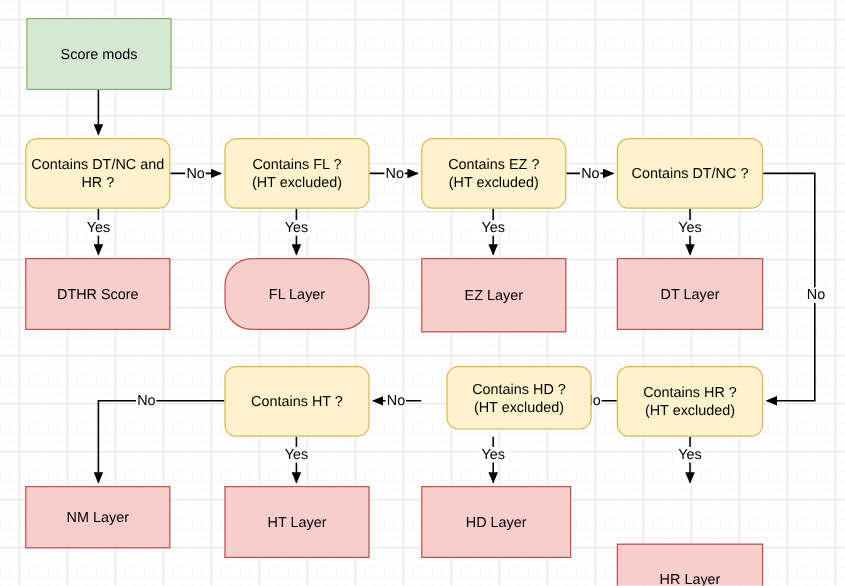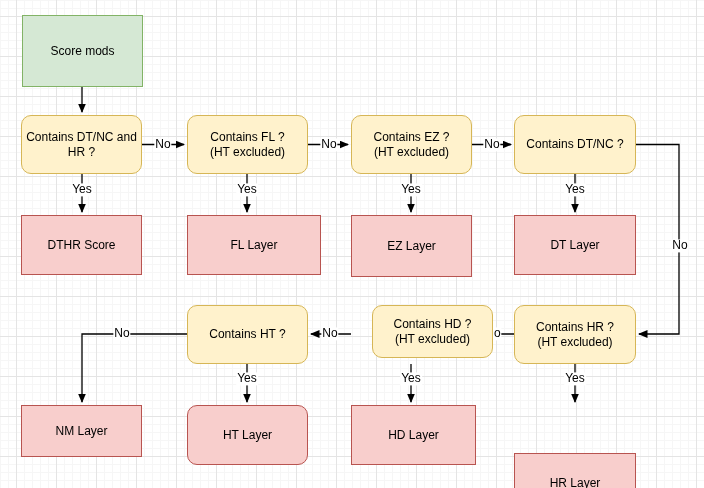--- a/index.html
+++ b/index.html
@@ -108,34 +108,34 @@
     <div class="edge-label" style="left: 411px; top: 190px;">Yes</div>
     <div class="edge-label" style="left: 492px; top: 145px;">No</div>
     <div class="edge-label" style="left: 575px; top: 190px;">Yes</div>
     <div class="edge-label" style="left: 680px; top: 246px;">No</div>
     <div class="edge-label" style="left: 575px; top: 379px;">Yes</div>
     <div class="edge-label" style="left: 493px; top: 334px;">No</div>
     <div class="edge-label" style="left: 411px; top: 379px;">Yes</div>
     <div class="edge-label" style="left: 330px; top: 334px;">No</div>
     <div class="edge-label" style="left: 247px; top: 379px;">Yes</div>
     <div class="edge-label" style="left: 122px; top: 334px;">No</div>
-    <div class="node start" style="left: 22px; top: 15px; width: 121px; height: 72px; justify-content: flex-end;"><span>Score mods</span></div>
+    <div class="node start" style="left: 22px; top: 15px; width: 121px; height: 60px; justify-content: flex-end;"><span>Score mods</span></div>
     <div class="node decision" style="left: 21px; top: 115px; width: 121px; height: 59px;"><span>Contains DT/NC and
 HR ?</span></div>
     <div class="node decision" style="left: 187px; top: 115px; width: 121px; height: 59px;"><span>Contains FL ?
 (HT excluded)</span></div>
     <div class="node decision" style="left: 351px; top: 115px; width: 121px; height: 59px;"><span>Contains EZ ?
 (HT excluded)</span></div>
     <div class="node decision" style="left: 514px; top: 115px; width: 122px; height: 59px;"><span>Contains DT/NC ?</span></div>
     <div class="node layer" style="left: 21px; top: 215px; width: 121px; height: 60px;"><span>DTHR Score</span></div>
-    <div class="node layer" style="left: 187px; top: 215px; width: 134px; height: 60px;"><span>FL Layer</span></div>
+    <div class="node layer" style="left: 187px; top: 215px; width: 121px; height: 60px; border-radius: 23px;"><span>FL Layer</span></div>
     <div class="node layer" style="left: 351px; top: 215px; width: 121px; height: 62px;"><span>EZ Layer</span></div>
     <div class="node layer" style="left: 514px; top: 215px; width: 122px; height: 60px;"><span>DT Layer</span></div>
     <div class="node decision" style="left: 514px; top: 305px; width: 122px; height: 59px;"><span>Contains HR ?
 (HT excluded)</span></div>
     <div class="node decision" style="left: 351px; top: 305px; width: 121px; height: 53px; margin-left: 21px;"><span>Contains HD ?
 (HT excluded)</span></div>
     <div class="node decision" style="left: 187px; top: 305px; width: 121px; height: 59px;"><span>Contains HT ?</span></div>
     <div class="node layer" style="left: 21px; top: 405px; width: 121px; height: 52px;"><span>NM Layer</span></div>
-    <div class="node layer" style="left: 187px; top: 405px; width: 121px; height: 60px; border-radius: 10px;"><span>HT Layer</span></div>
+    <div class="node layer" style="left: 187px; top: 405px; width: 121px; height: 60px;"><span>HT Layer</span></div>
     <div class="node layer" style="left: 351px; top: 405px; width: 125px; height: 60px;"><span>HD Layer</span></div>
     <div class="node layer" style="left: 514px; top: 405px; width: 122px; height: 60px; margin-top: 48px;"><span>HR Layer</span></div>
   </div>
 
 </body></html>

